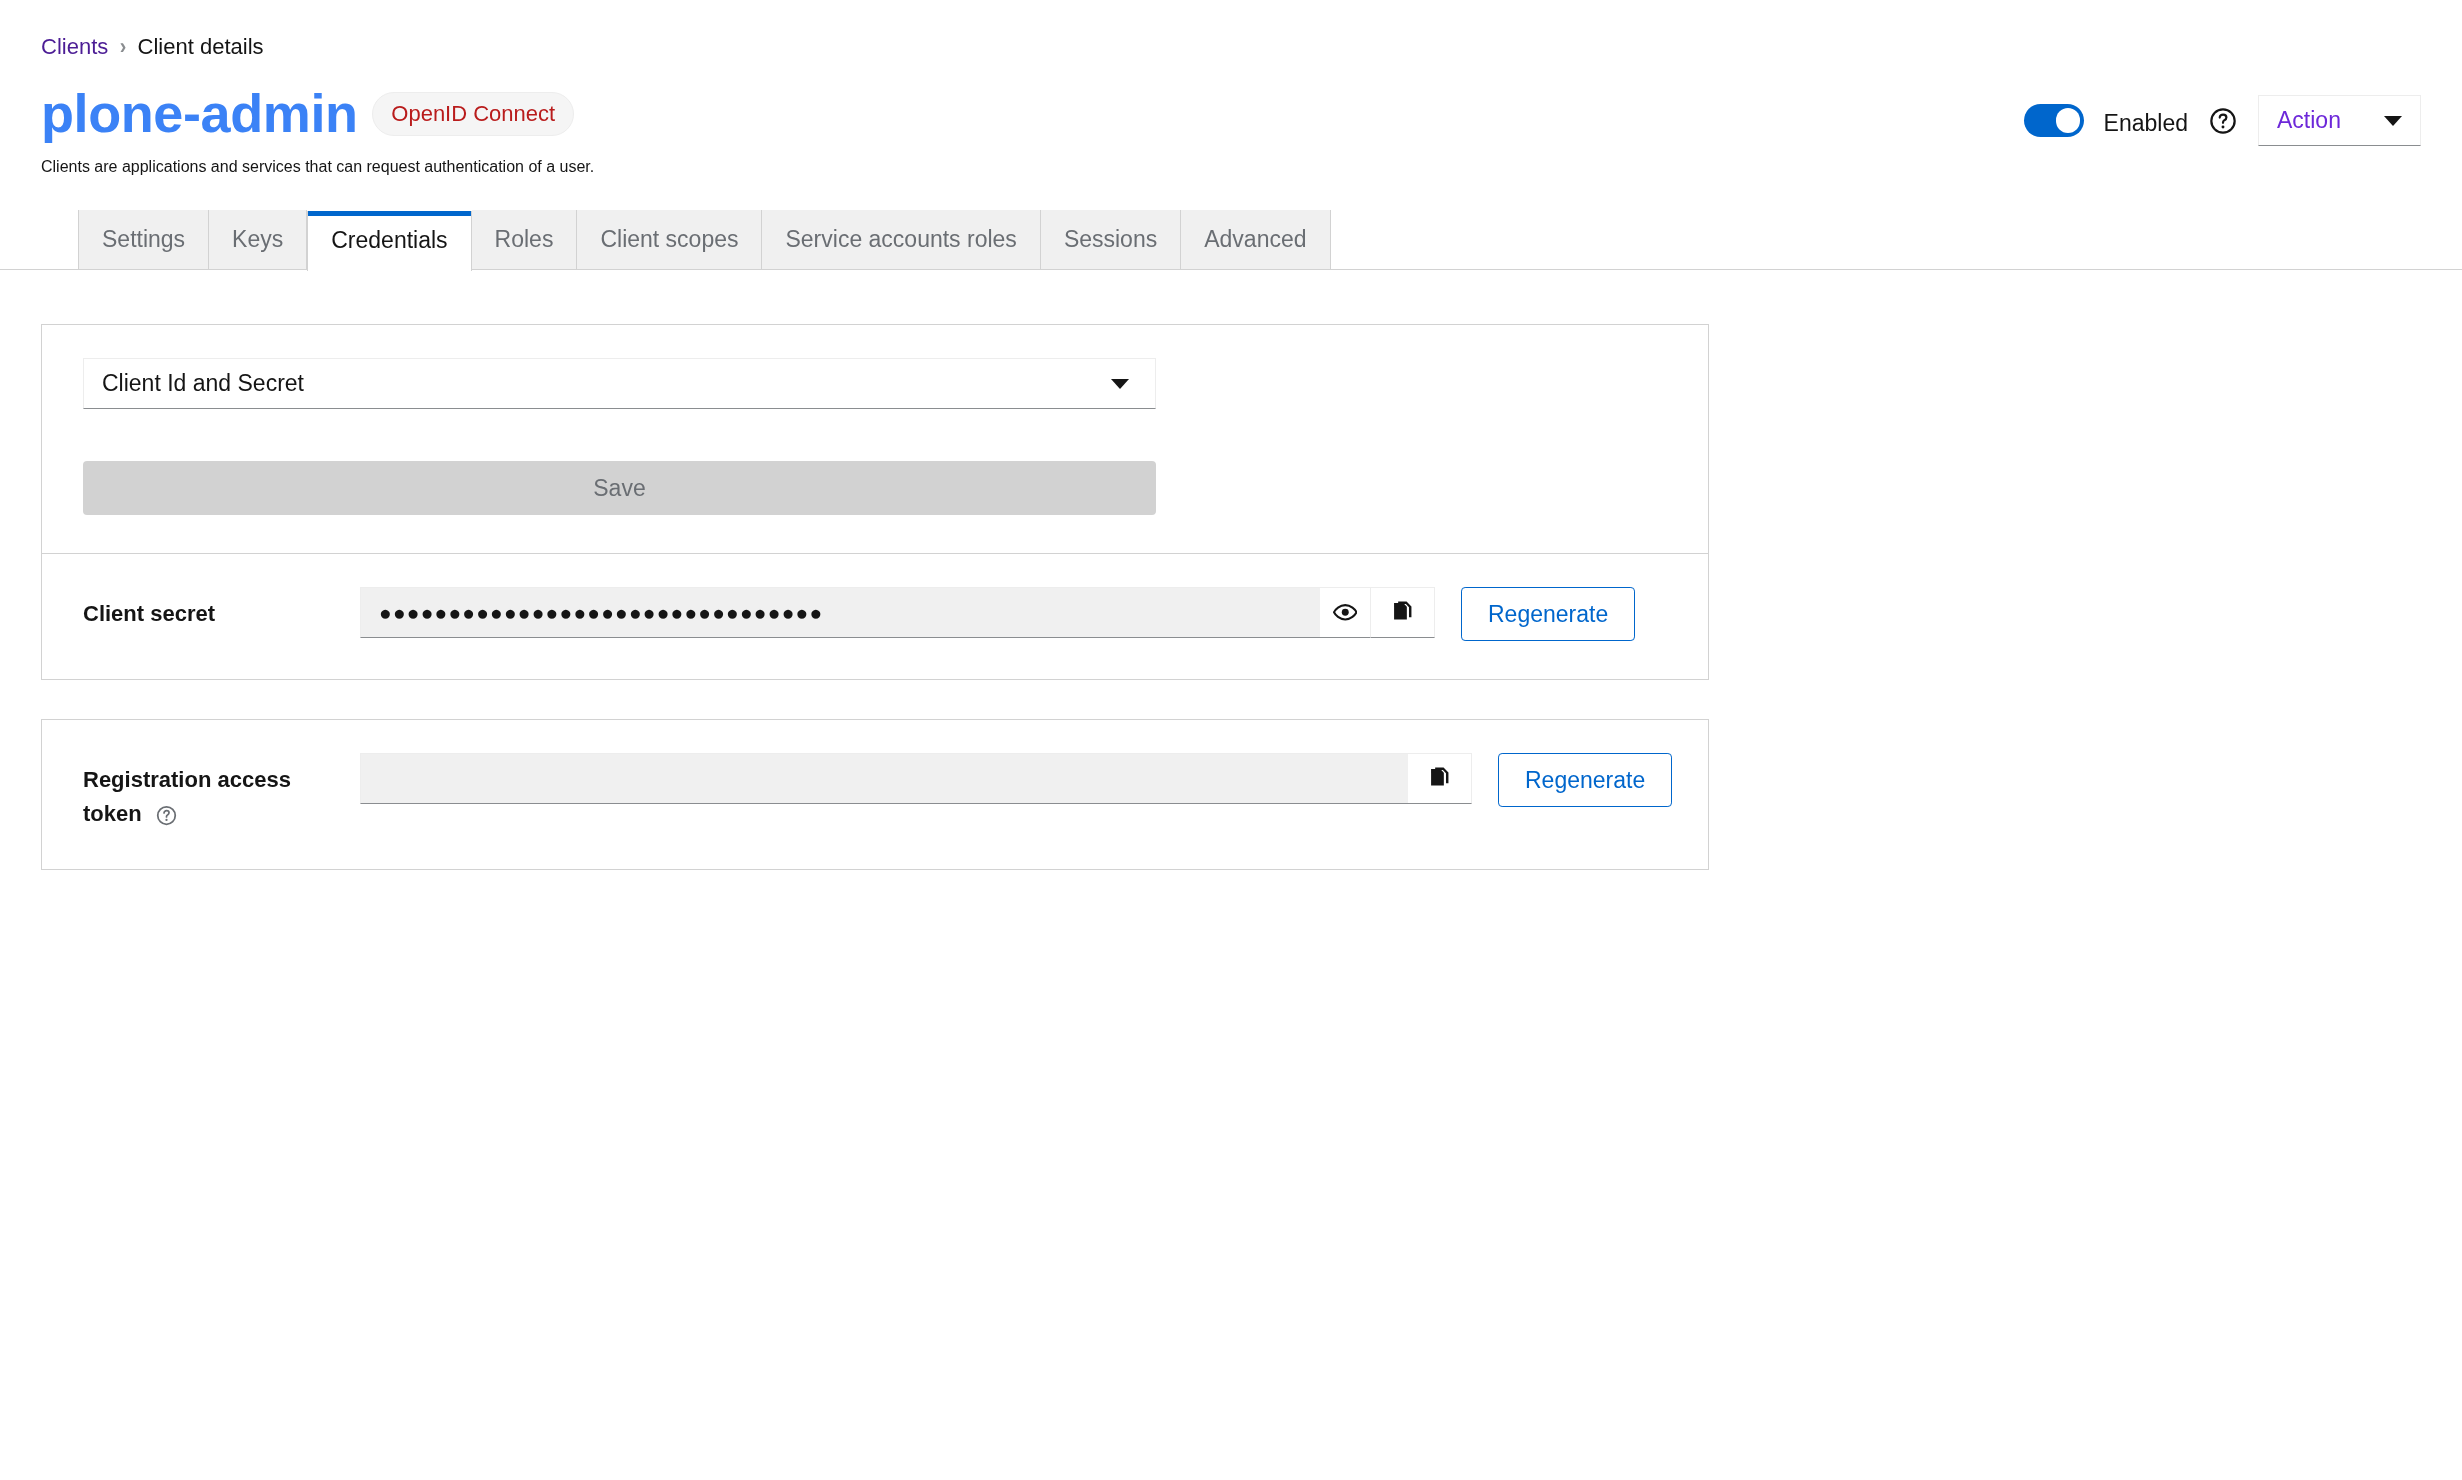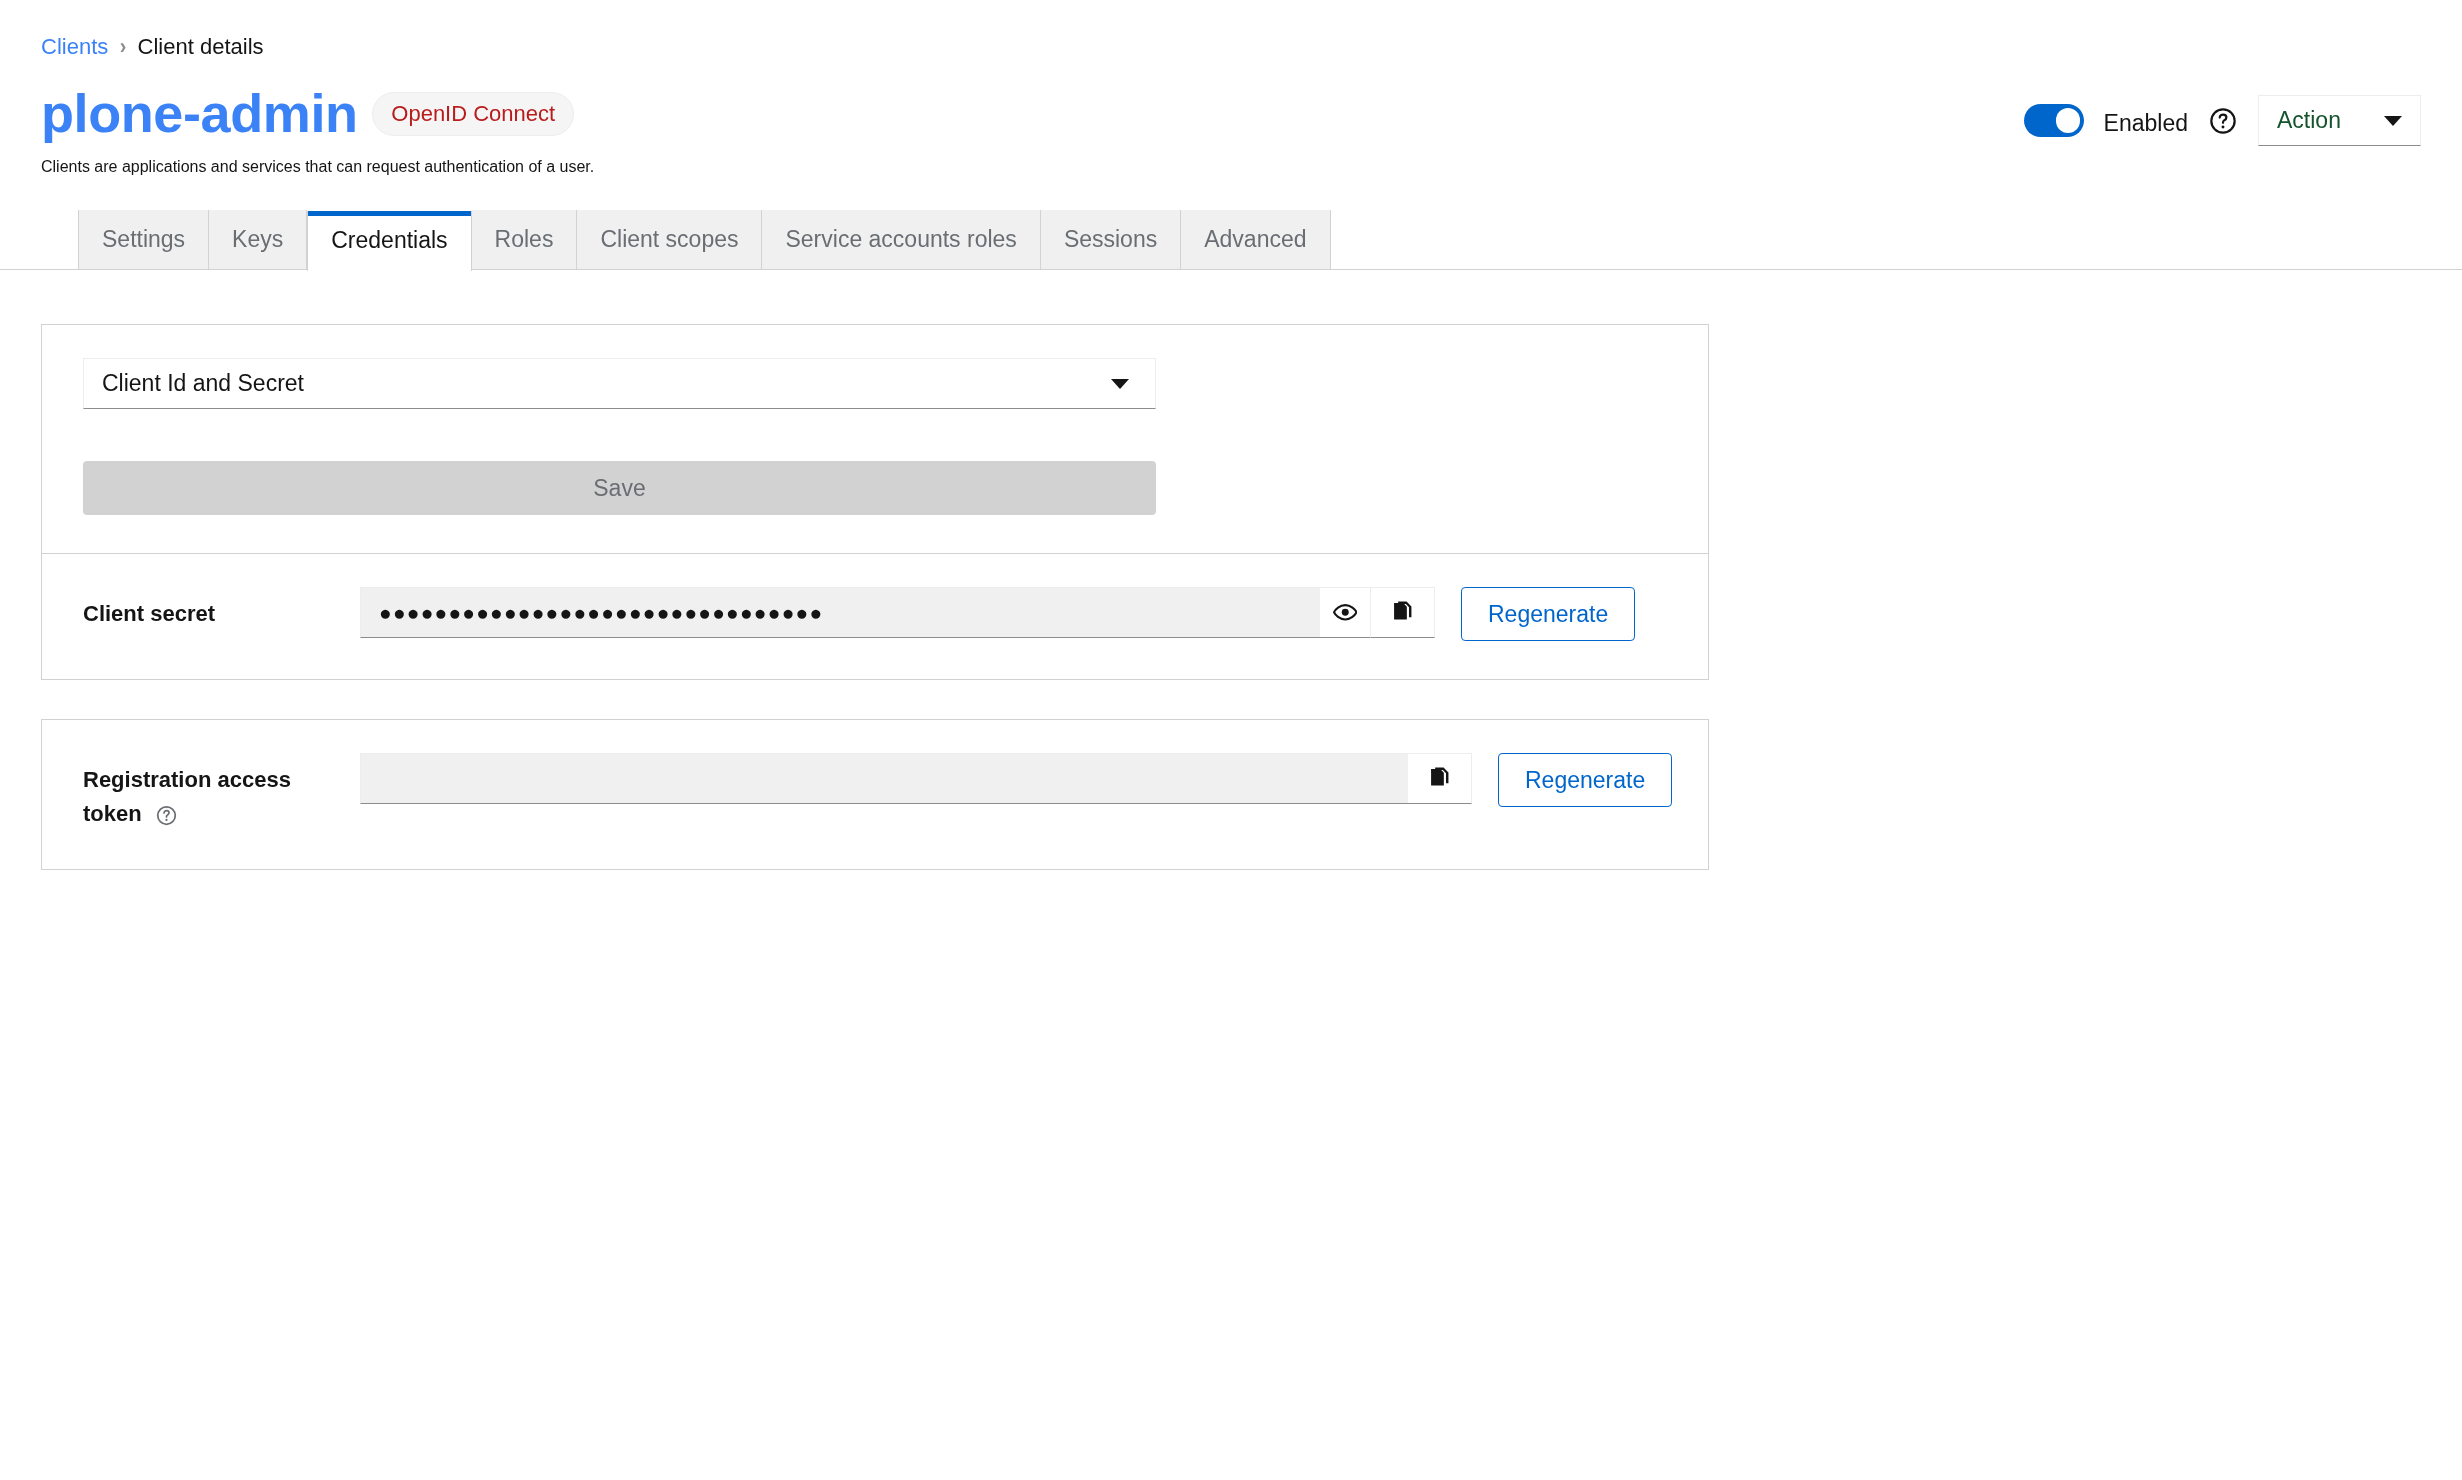--- a/index.html
+++ b/index.html
@@ -14,21 +14,21 @@
 
   
   .breadcrumb {
     display: flex;
     align-items: center;
     gap: 11.4px;
     padding: 36px 0 0 41px;
     font-size: 22px;
     line-height: 1;
   }
-  .breadcrumb-link { color: #3b82f6; cursor: pointer; }
+  .breadcrumb-link { color: #4c1d95; cursor: pointer; }
   .breadcrumb-sep {
     color: #8a8d90;
     font-size: 19.6px;
     font-weight: bold;
     transform: scaleY(1.15);
   }
   .breadcrumb-current { color: #151515; }
 
   
   .page-header {
@@ -99,21 +99,21 @@
     align-items: center;
     justify-content: space-between;
     gap: 23px;
     min-width: 163px;
     height: 51px;
     padding: 0 18px;
     background: #ffffff;
     border: 0.8px solid #ededed;
     border-bottom: 1.6px solid #8a8d90;
     font-size: 23px;
-    color: #14532d;
+    color: #6d28d9;
     cursor: pointer;
   }
   .caret {
     width: 0; height: 0;
     border-left: 9px solid transparent;
     border-right: 9px solid transparent;
     border-top: 10.6px solid #151515;
   }
 
   

